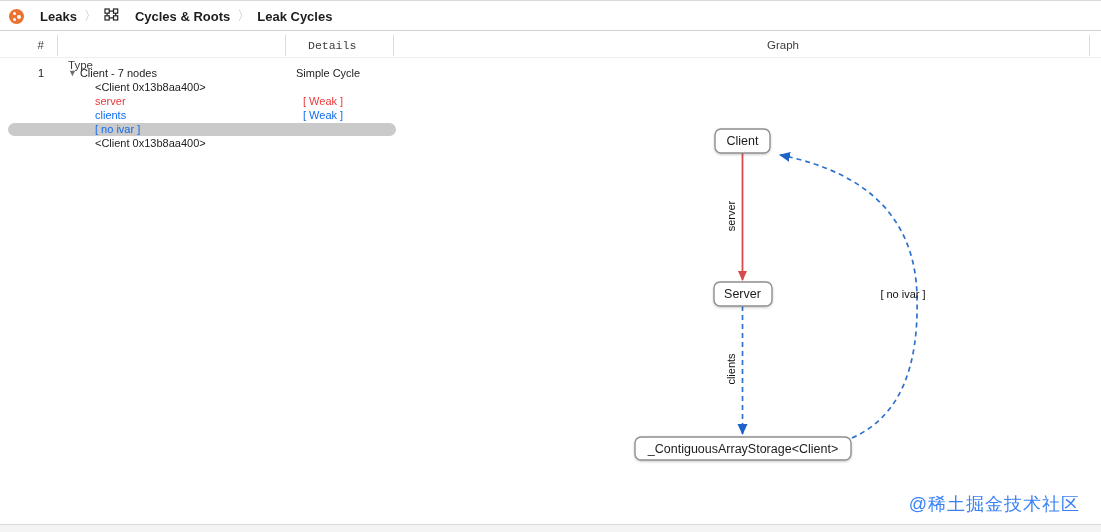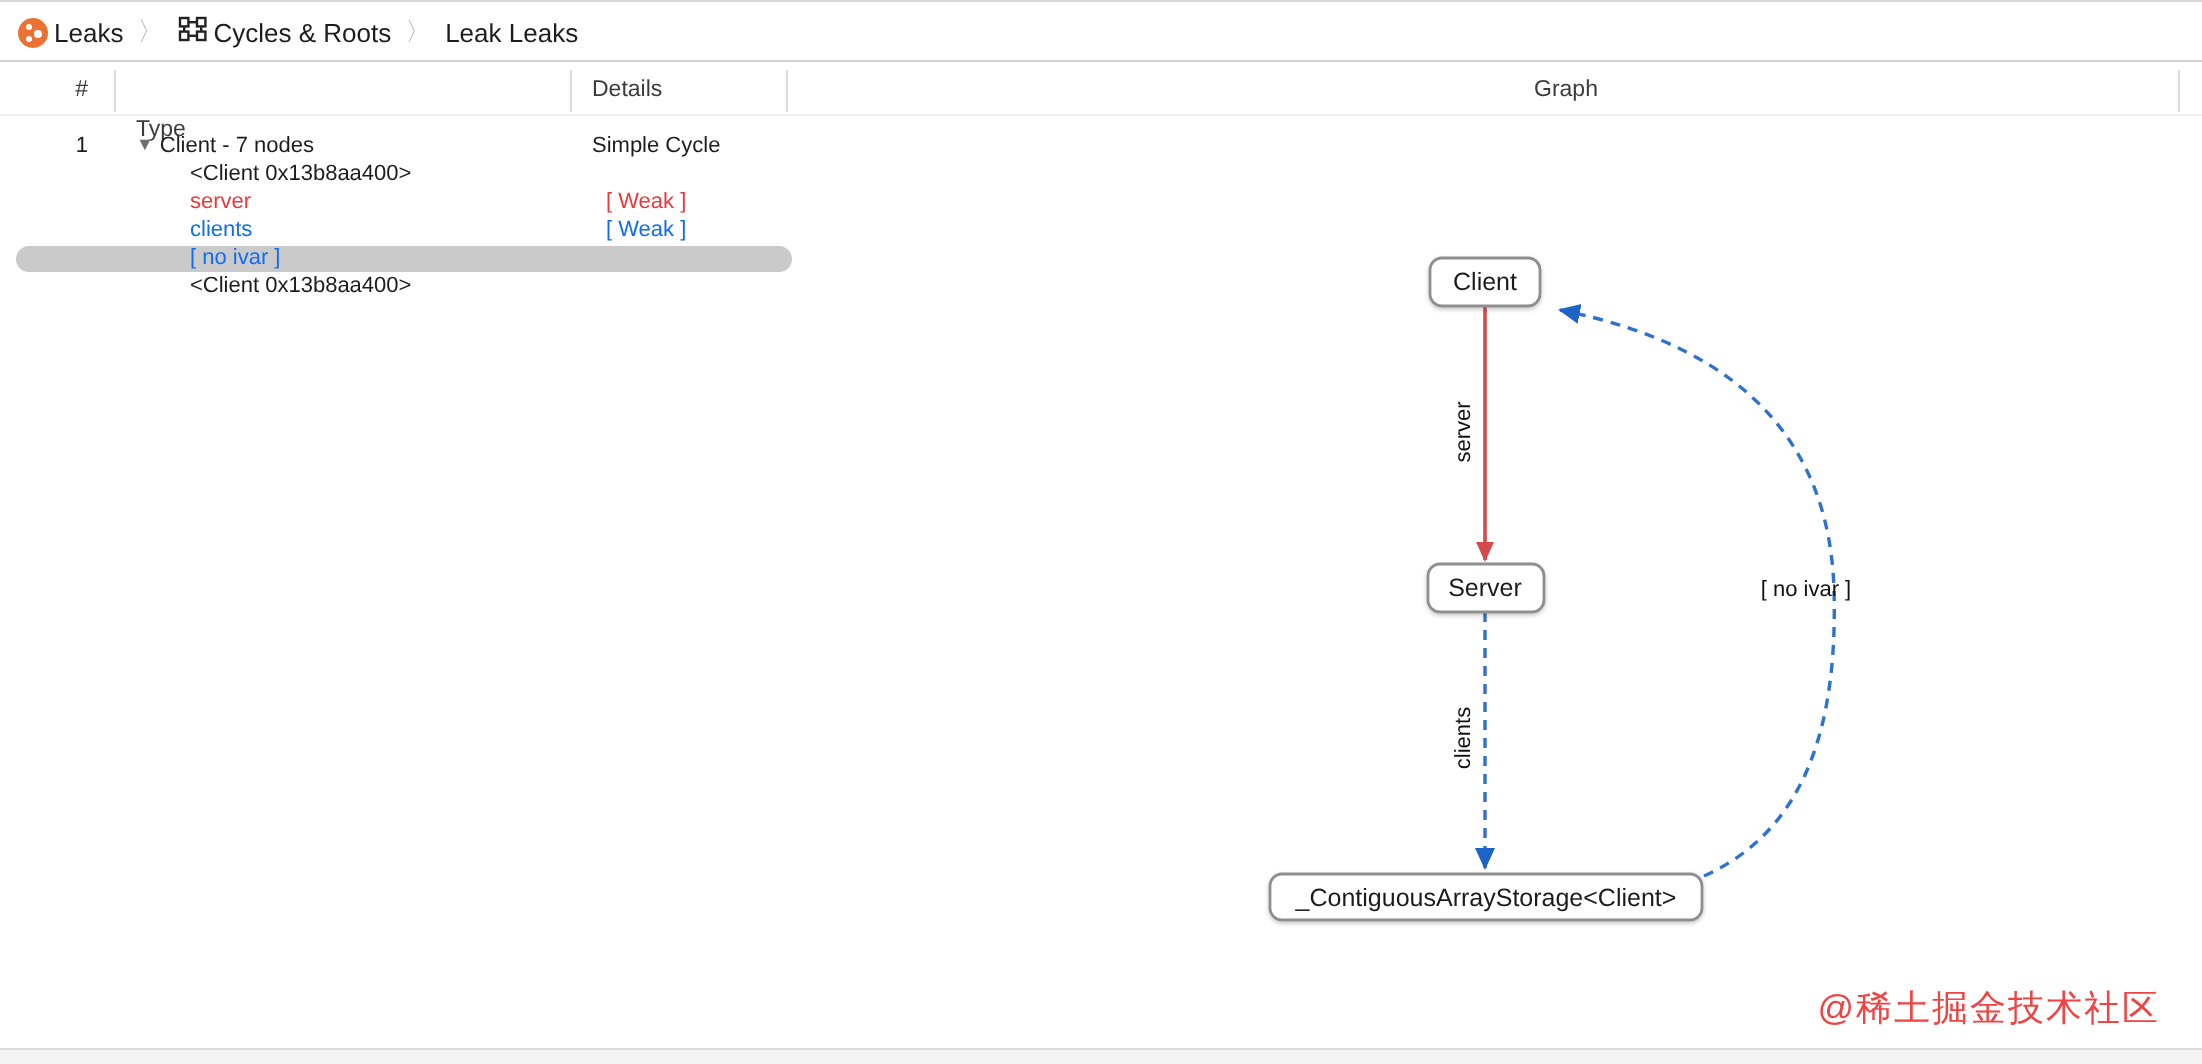--- a/index.html
+++ b/index.html
@@ -13,21 +13,21 @@
   }
   .window { position:absolute; inset:0; border-top:1px solid #d9d9d9; }
 
   
   .crumb-bar {
     position:absolute; top:1px; left:0; right:0; height:29px;
     background:#fff; border-bottom:1px solid #d2d2d2;
     display:flex; align-items:center; padding-left:9px;
     font-size:13px;
   }
-  .crumb-item { display:flex; align-items:center; gap:3px; cursor:default; }
+  .crumb-item { display:flex; align-items:center; gap:16px; cursor:default;font-weight:bold; }
   .crumb-sep { color:#b8b8b8; font-size:13px; margin:0 7px; font-weight:400; }
   .leaks-badge {
     width:15px; height:15px; border-radius:50%;
     background:#ea7232; position:relative; display:inline-block;
   }
   .leaks-badge i {
     position:absolute; background:#fff; border-radius:50%;
   }
   .leaks-badge i:nth-child(1){ width:3px; height:3px; left:4px; top:3px; }
   .leaks-badge i:nth-child(2){ width:4px; height:4px; left:8px; top:6px; }
@@ -66,21 +66,21 @@
   .graph-svg { position:absolute; left:395px; top:57px; }
   .node-rect { fill:#ffffff; stroke:#8f8f8f; stroke-width:1.4; }
   .node-label { font-family:"Liberation Sans", sans-serif; font-size:12.5px; fill:#1c1c1c; }
   .edge-label { font-family:"Liberation Sans", sans-serif; font-size:11px; fill:#111; }
   .edge-red   { stroke:#d6494c; stroke-width:1.8; fill:none; }
   .edge-blue  { stroke:#2e72cc; stroke-width:1.7; fill:none; stroke-dasharray:5 4; }
 
   
   .watermark {
     position:absolute; right:21px; top:491px;
-    font-size:18px; color:#ef4444; letter-spacing:1px;margin-left:27px;
+    font-size:18px; color:#3b82f6; letter-spacing:1px;margin-left:27px;
   }
   .bottom-strip {
     position:absolute; left:0; right:0; bottom:0; height:8px;
     background:#f4f4f4; border-top:1px solid #dadada;
   }
 </style>
 </head>
 <body>
 
 <div class="window">
@@ -107,28 +107,28 @@
             <line x1="5.2" y1="9.9" x2="9.5" y2="9.9"></line>
             <line x1="3.1" y1="5.2" x2="3.1" y2="7.8"></line>
             <line x1="11.6" y1="5.2" x2="11.6" y2="7.8"></line>
           </g>
         </svg>
       </span>
       <span>Cycles &amp; Roots</span>
     </div>
     <span class="crumb-sep">〉</span>
     <div class="crumb-item">
-      <span>Leak Leaks</span>
+      <span>Leak Cycles</span>
     </div>
   </div>
 
   <div class="table-head">
     <span class="hl" style="left:30px; width:14px; text-align:right;">#</span>
     <span class="hl" style="left:68px;margin-top:20px;">Type</span>
-    <span class="hl" style="left:296px;">Details</span>
+    <span class="hl" style="left:308px;font-family:Liberation Mono, monospace;">Details</span>
     <span class="hl" style="left:725px;margin-left:42px;">Graph</span>
     <span class="hsep" style="left:57px;"></span>
     <span class="hsep" style="left:285px;"></span>
     <span class="hsep" style="left:393px;"></span>
     <span class="hsep" style="left:1089px;"></span>
   </div>
 
   <div class="list">
 
 

